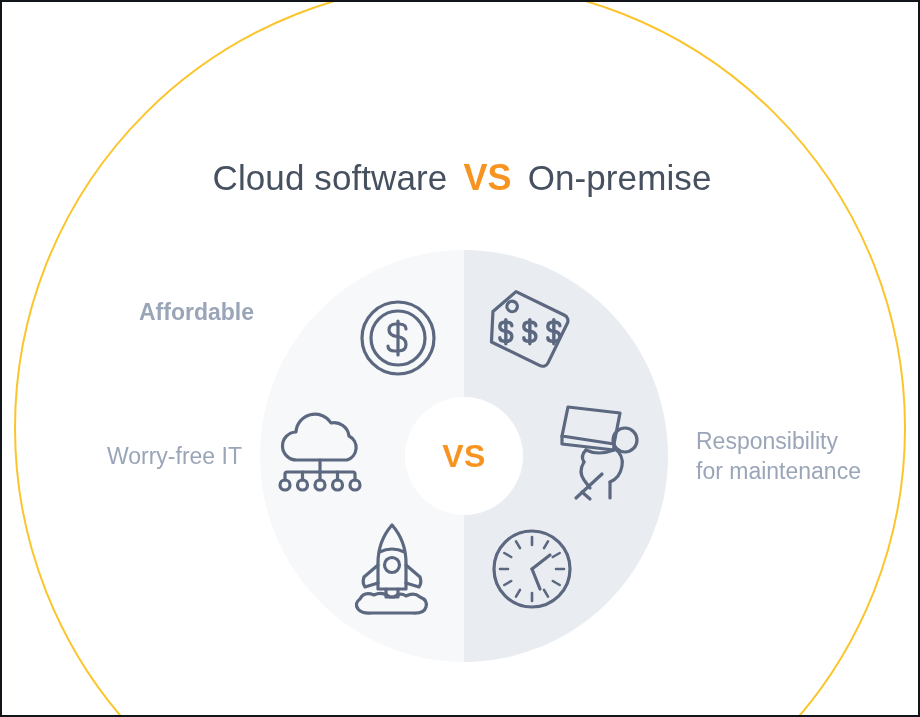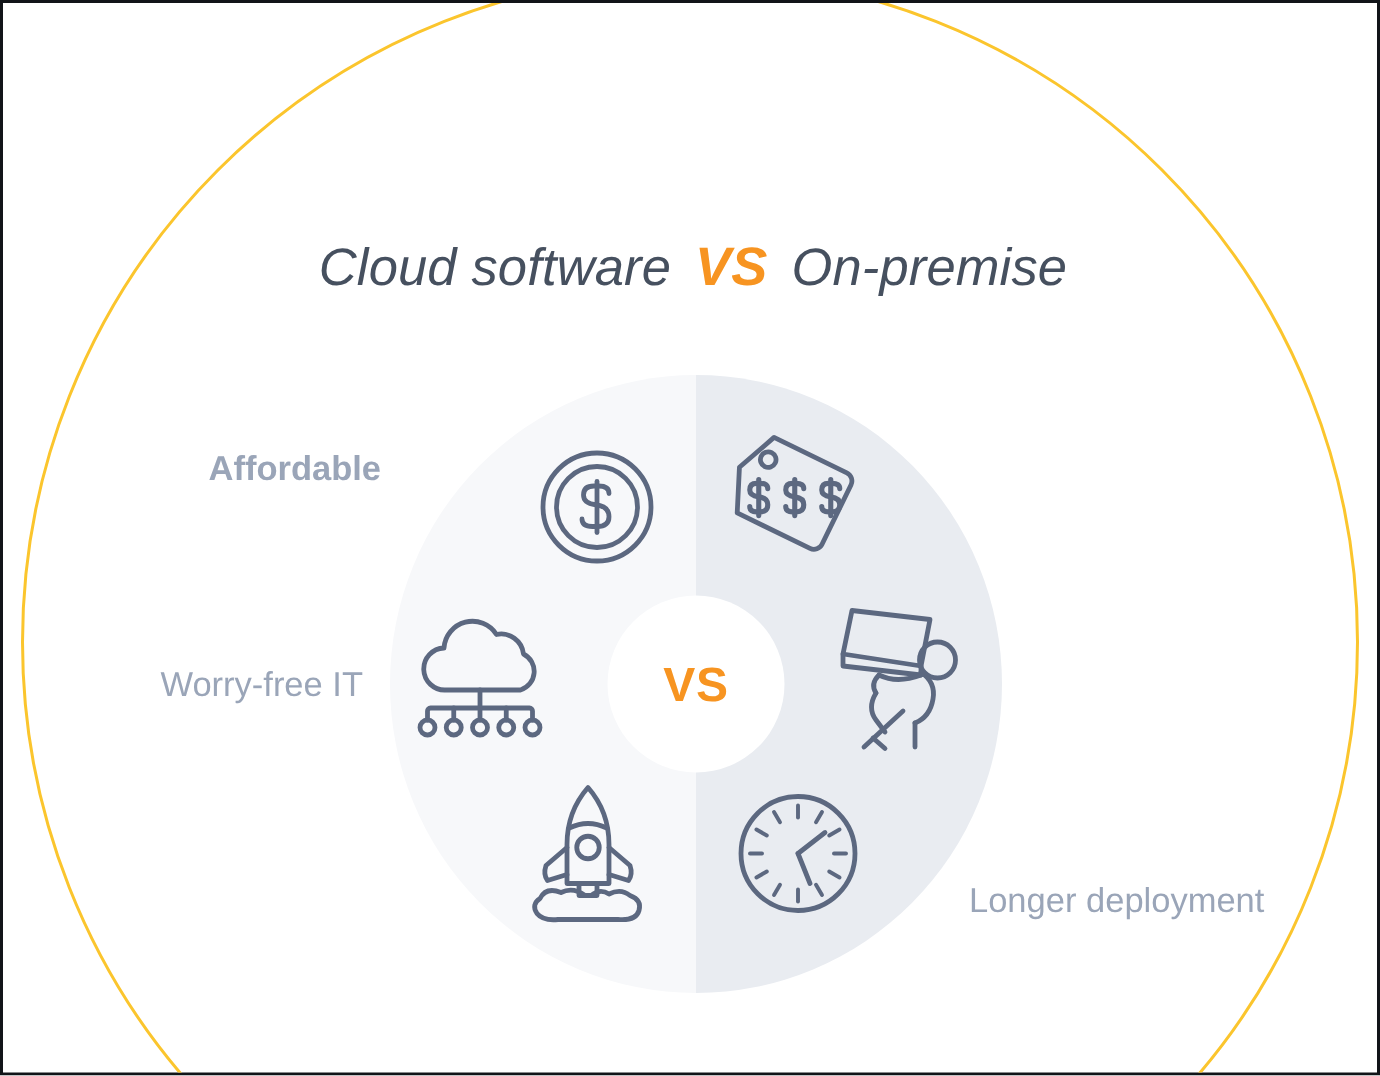--- a/index.html
+++ b/index.html
@@ -37,21 +37,20 @@
     left: 0;
     top: 158px;
     width: 920px;
     text-align: center;
     white-space: nowrap;
     line-height: 1;
   }
   .headline span {
     font-size: 35px;
     letter-spacing: 0.1px;
-    font-style: italic;
   }
   .headline .h-left,
   .headline .h-right {
     color: #46505f;
   }
   .headline .h-vs {
     color: #f79421;
     font-weight: bold;
     margin: 0 16px;
     font-size: 36px;
@@ -261,17 +260,18 @@
     </svg>
   </div>
 
   <div class="label left lbl-affordable">
     <span>Affordable</span>
   </div>
   <div class="label left lbl-worryfree">
     <span>Worry-free IT</span>
   </div>
 
-  <div class="label right lbl-longerdeploy">
-    <span>Longer deployment</span>
+  <div class="label right lbl-responsibility">
+    <div>Responsibility</div>
+    <div>for maintenance</div>
   </div>
 
 </div>
 
 </body></html>

